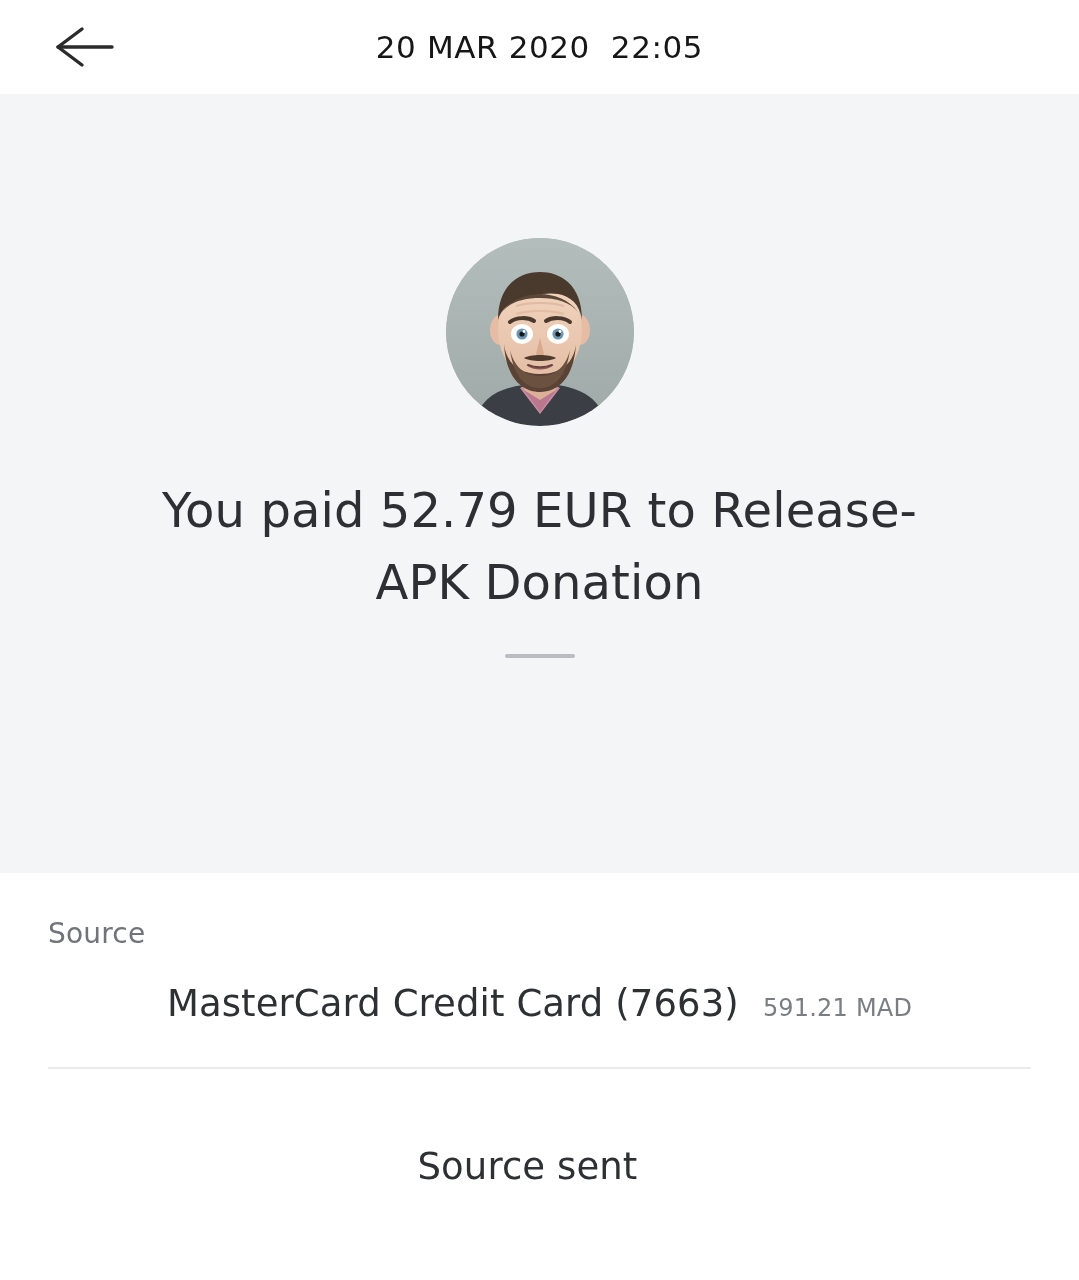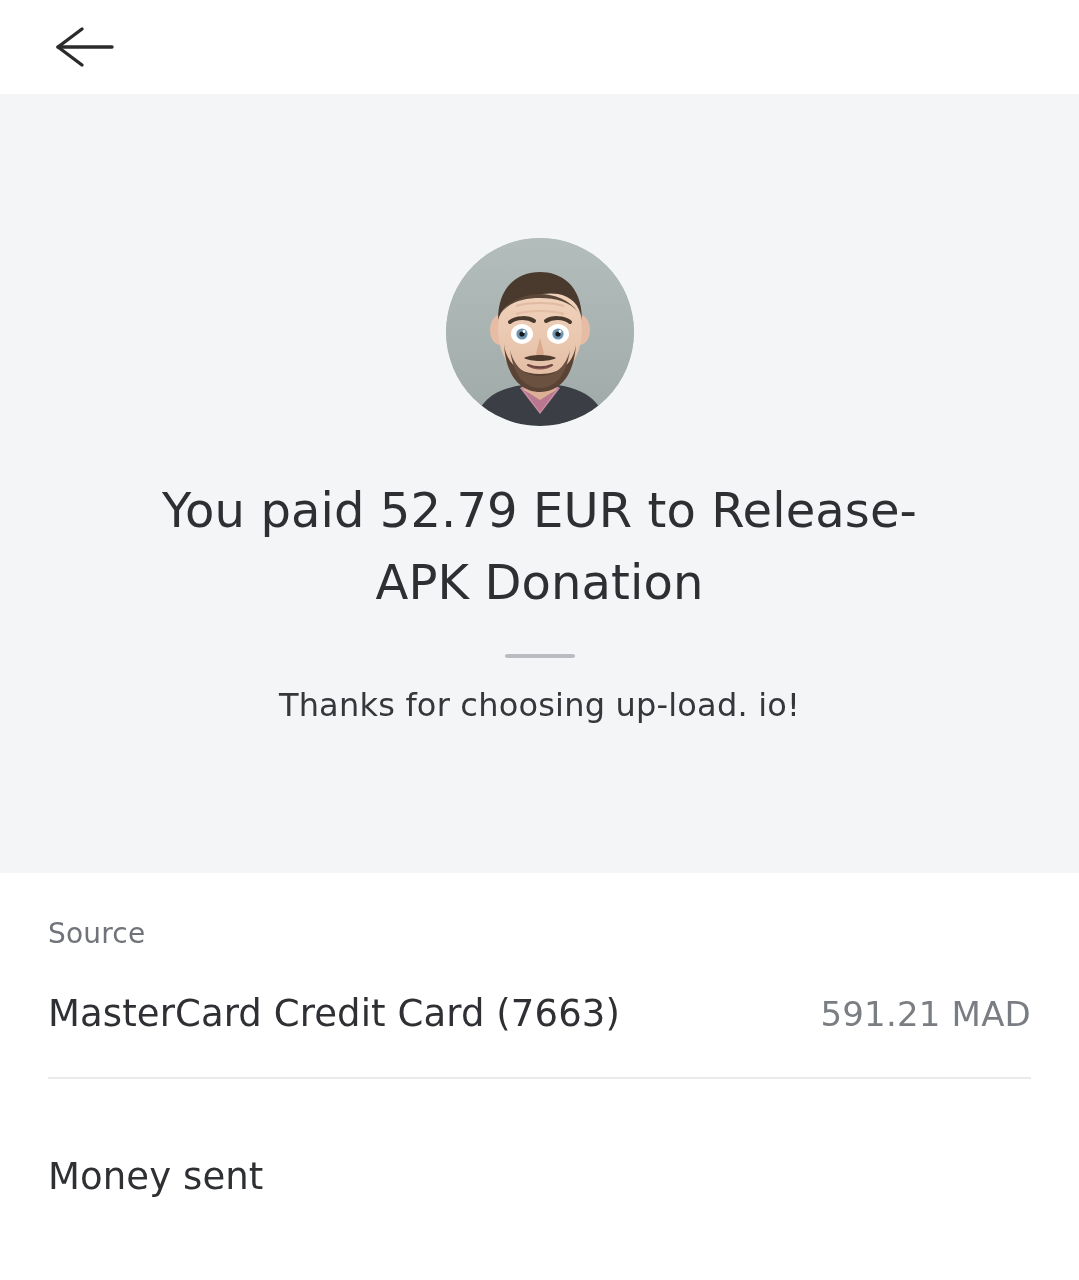--- a/index.html
+++ b/index.html
@@ -118,33 +118,33 @@
     font-size: 28px;
     color: #70737a;
     font-weight: 400;
     letter-spacing: 0.2px;
   }
 
   .detail-value-line {
     margin-top: 32px;
     display: flex;
     align-items: baseline;
-    justify-content: space-between;
+    justify-content: center;
     gap: 24px;
   }
 
   .detail-value {
     font-size: 37px;
     color: #2e3033;
     font-weight: 400;
     letter-spacing: 0.1px;
   }
 
   .detail-amount {
-    font-size: 34px;
+    font-size: 24px;
     color: #7a7e83;
     font-weight: 400;
     letter-spacing: 0.2px;
     white-space: nowrap;
     margin-top: 12px;
   }
 
   .divider {
     height: 2px;
     background: #e8eaec;
@@ -158,20 +158,21 @@
 
   <div class="topbar">
     <button class="back-btn">
       <span>
         <svg width="62" height="44" viewBox="0 0 62 44" fill="none" xmlns="http://www.w3.org/2000/svg">
           <path d="M29 4 L5 22 L29 40" stroke="#2b2b2b" stroke-width="3.4" stroke-linecap="round" stroke-linejoin="round"></path>
           <path d="M5 22 L59 22" stroke="#2b2b2b" stroke-width="3.4" stroke-linecap="round"></path>
         </svg>
       </span>
     </button>
+    <div class="topbar-title">20 MAR 2020  22:05</div>
   </div>
 
   <div class="hero">
 
     <div class="avatar">
       <svg viewBox="0 0 188 188" xmlns="http://www.w3.org/2000/svg">
         <defs>
           <clipPath id="circleClip">
             <circle cx="94" cy="94" r="94"></circle>
           </clipPath>
@@ -231,37 +232,36 @@
           <path d="M80 127 C88 133 100 133 108 127 C100 131 88 131 80 127 Z" fill="#8c5a55"></path>
           <path d="M82 127 C89 130 99 130 106 127" stroke="#6b4240" stroke-width="2" fill="none" stroke-linecap="round"></path>
         </g>
       </svg>
     </div>
 
     <div class="hero-title">You paid 52.79 EUR to Release-APK Donation</div>
 
     <div class="hero-rule"></div>
 
-    <div class="hero-sub">Thanks for choosing up-load. io!</div>
   </div>
 
   <div class="details">
 
     <div class="detail-row">
       <div class="detail-label">Source</div>
       <div class="detail-value-line">
         <span class="detail-value">MasterCard Credit Card (7663)</span>
         <span class="detail-amount">591.21 MAD</span>
       </div>
     </div>
 
     <div class="divider"></div>
 
     <div class="detail-row">
       <div class="detail-value-line">
-        <span class="detail-value">Money sent</span>
+        <span class="detail-value">Source sent</span>
         <span class="detail-amount"></span>
       </div>
     </div>
 
   </div>
 
 </div>
 
 </body></html>

